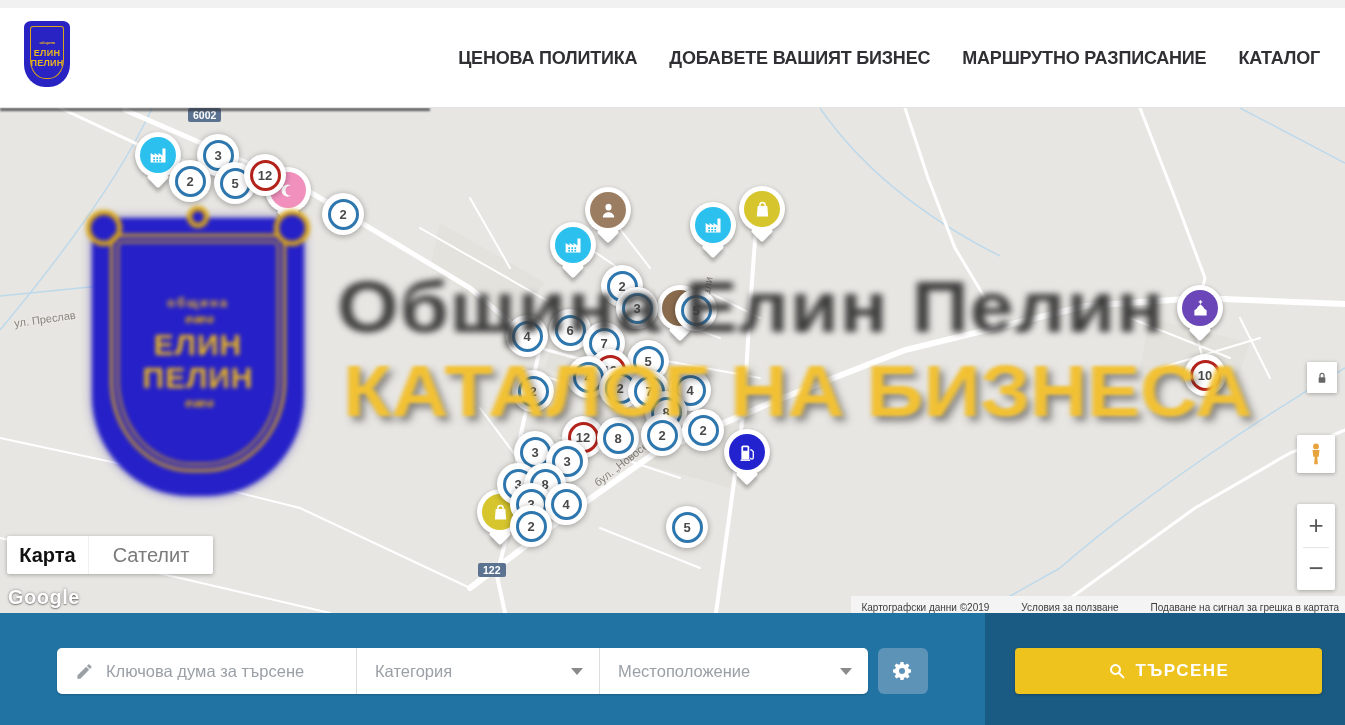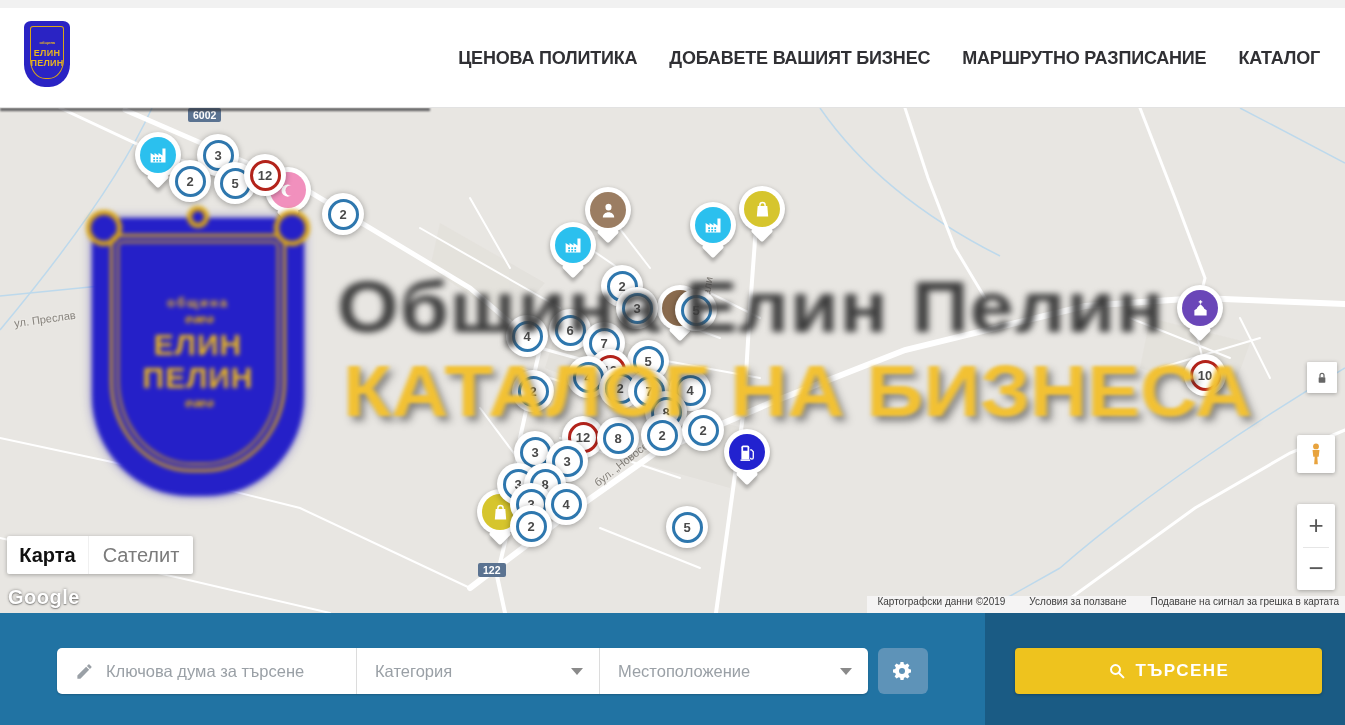--- a/index.html
+++ b/index.html
@@ -64,25 +64,25 @@
     white-space:nowrap; letter-spacing:1px; transform:scaleX(1.1); transform-origin:left; filter:blur(3.2px); z-index:5; }
   .wm-sub { position:absolute; left:343px; top:242px; font-size:72px; font-weight:700; color:#f2c133;
     white-space:nowrap; letter-spacing:0; transform:scaleX(1.1); transform-origin:left; filter:blur(1.8px);
     text-shadow:4px 5px 7px rgba(40,40,40,.55); z-index:5; }
 
   
   .maptype { position:absolute; left:7px; top:428px; height:38px; display:flex; background:#fff; border-radius:2px;
     box-shadow:0 1px 4px rgba(0,0,0,.3); z-index:6; }
   .maptype-btn { display:flex; align-items:center; justify-content:center; font-size:20px; cursor:pointer; }
   .maptype-map { width:81px; font-weight:700; color:#111; }
-  .maptype-sat { width:105px; color:#7b7b7b; border-left:1px solid #f0f0f0; }
+  .maptype-sat { width:125px; color:#7b7b7b; border-left:1px solid #f0f0f0; }
   .glogo { position:absolute; left:8px; top:478px; font-size:20px; font-weight:700; color:#fff; letter-spacing:.5px;
     text-shadow:0 0 3px rgba(0,0,0,.45),0 1px 1px rgba(0,0,0,.3); z-index:6; }
   .attribution { position:absolute; right:0; bottom:0; height:17px; background:rgba(245,245,245,.92);
-    display:flex; align-items:flex-start; gap:24px; padding:0 6px 0 10px; z-index:6; }
+    display:flex; align-items:flex-end; gap:32px; padding:0 6px 0 10px; z-index:6; }
   .attr-item { font-size:10px; color:#3c3c3c; white-space:nowrap; }
   .lock-btn { position:absolute; left:1307px; top:254px; width:30px; height:31px; background:#fff;
     box-shadow:0 1px 4px rgba(0,0,0,.3); display:flex; align-items:center; justify-content:center; z-index:6; border-radius:1px; }
   .pegman-btn { position:absolute; left:1297px; top:327px; width:38px; height:38px; background:#fff; border-radius:2px;
     box-shadow:0 1px 4px rgba(0,0,0,.3); display:flex; align-items:center; justify-content:center; z-index:6; }
   .zoomctl { position:absolute; left:1297px; top:396px; width:38px; height:86px; background:#fff; border-radius:2px;
     box-shadow:0 1px 4px rgba(0,0,0,.3); display:flex; flex-direction:column; z-index:6; }
   .zoom-btn { flex:1; display:flex; align-items:center; justify-content:center; font-size:26px; font-weight:400;
     color:#585858; cursor:pointer; }
   .zoom-div { height:1px; background:#e6e6e6; margin:0 6px; }

